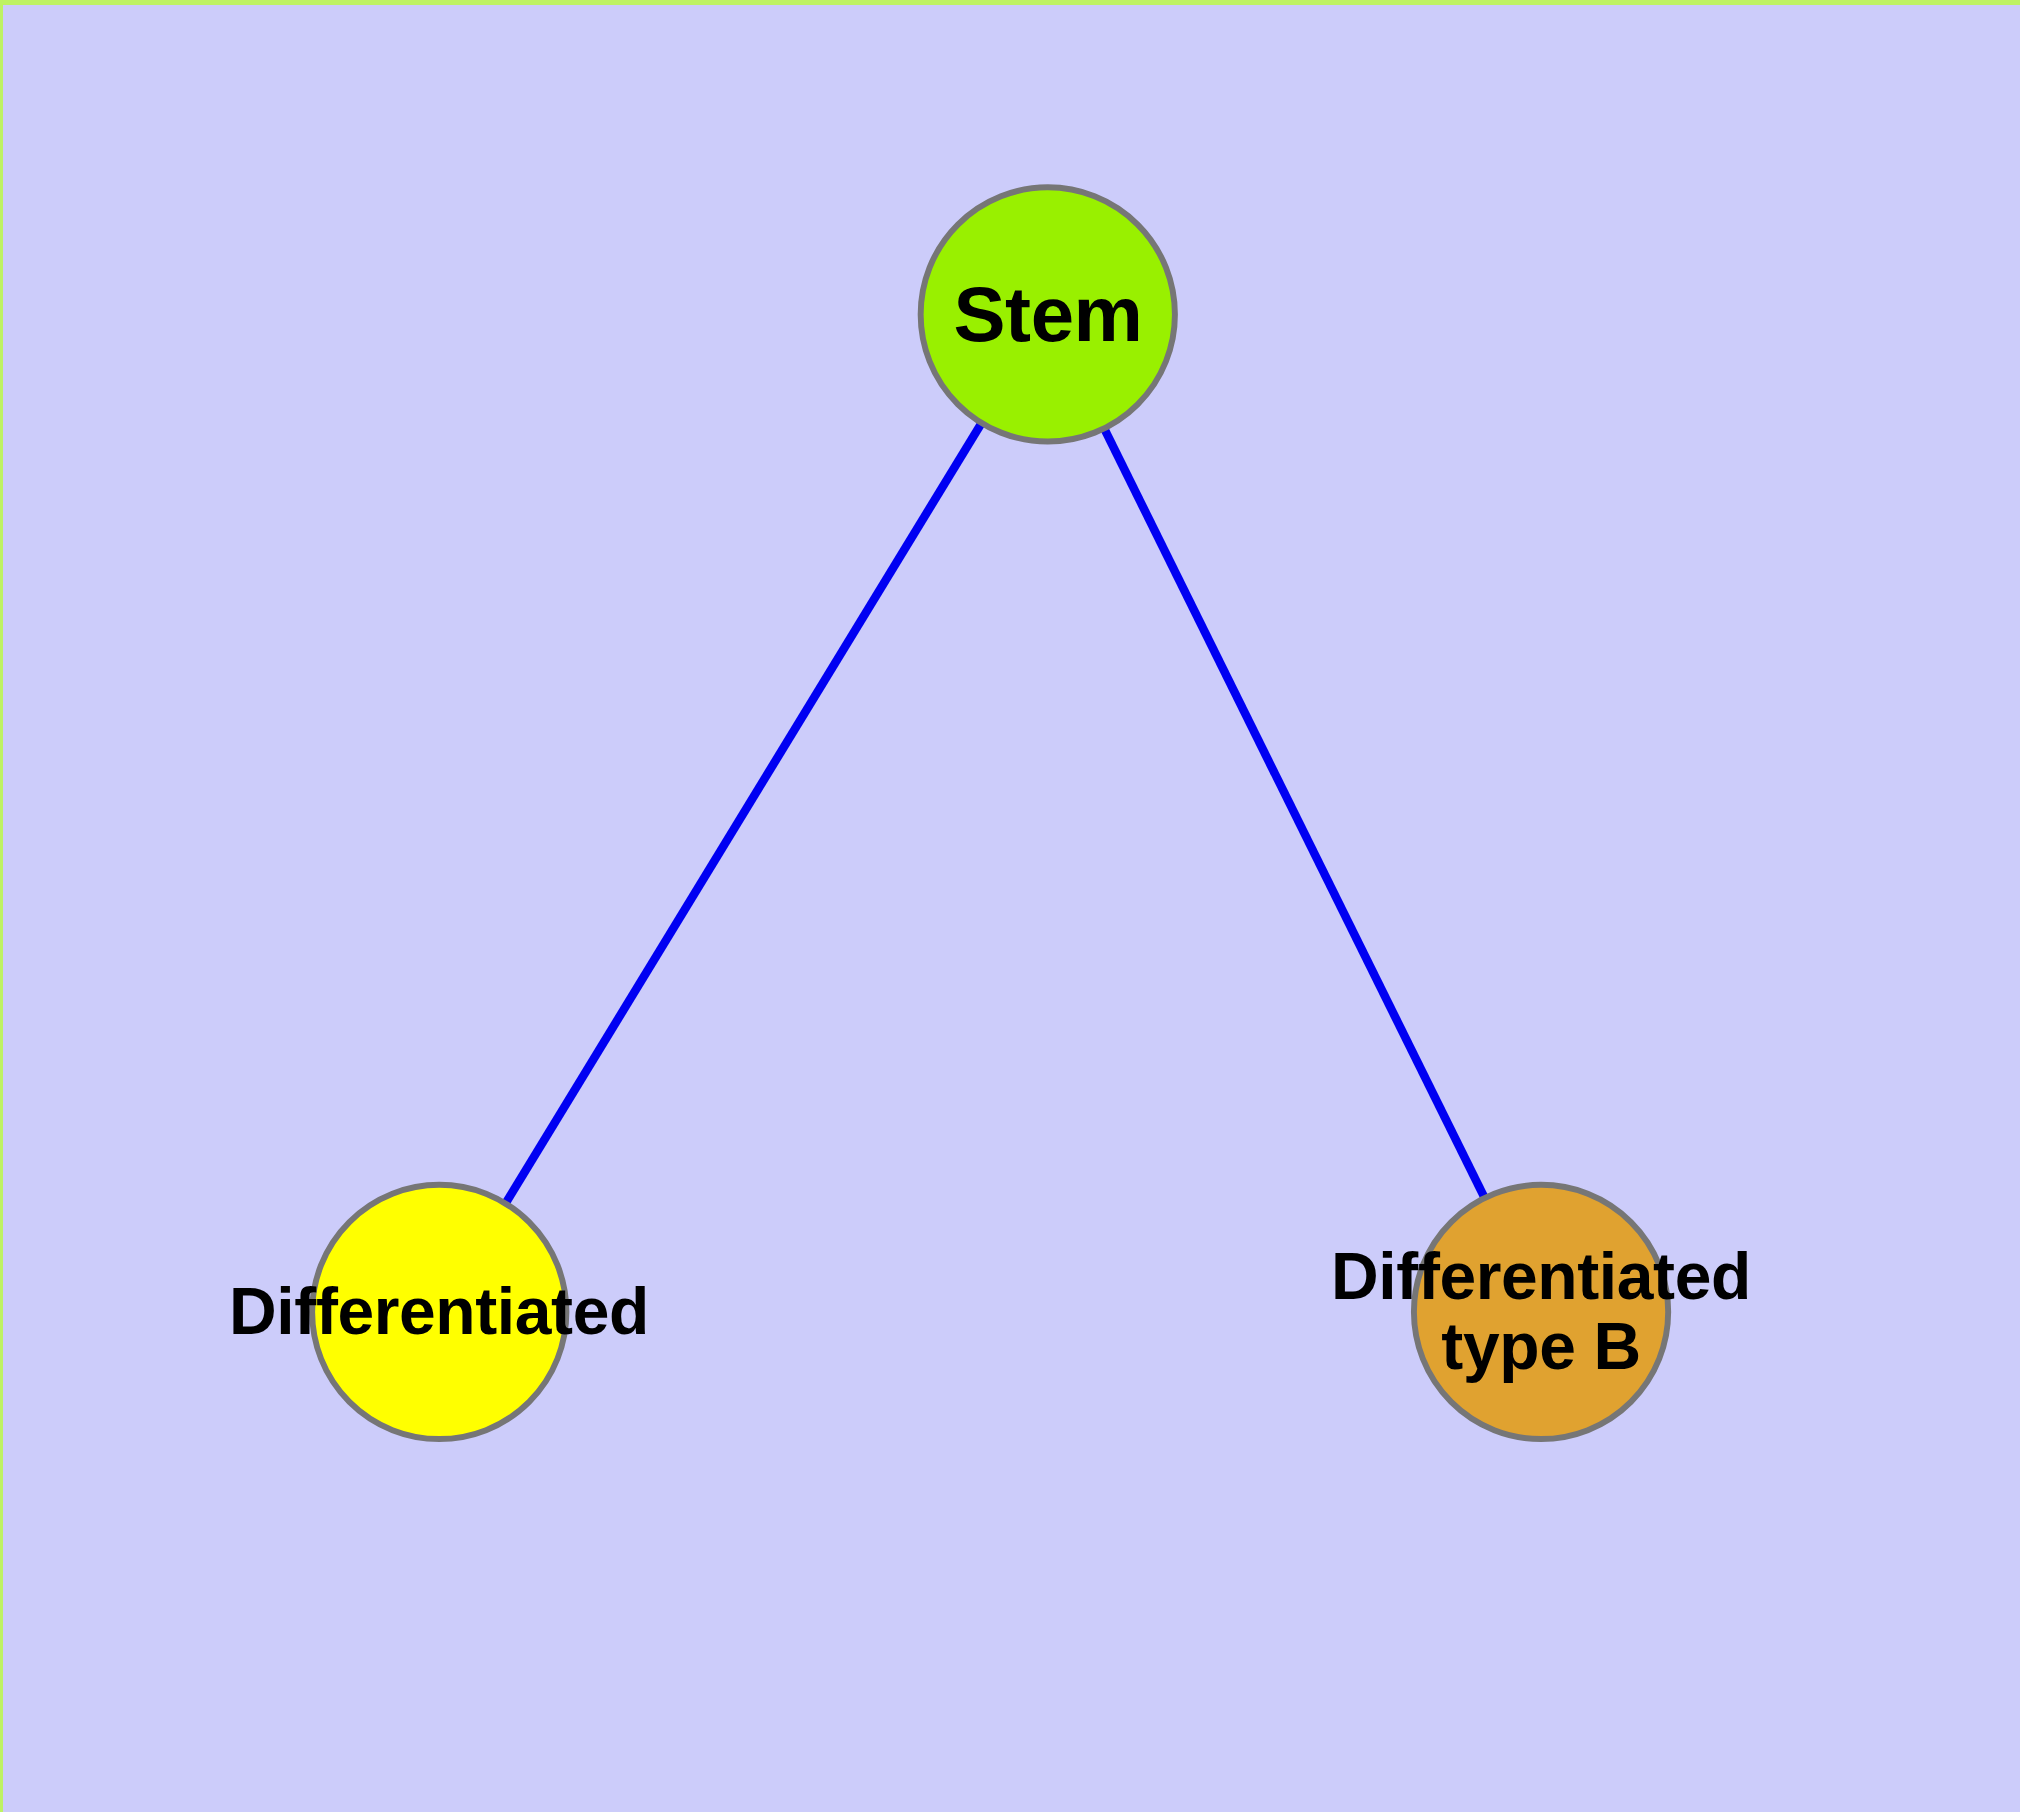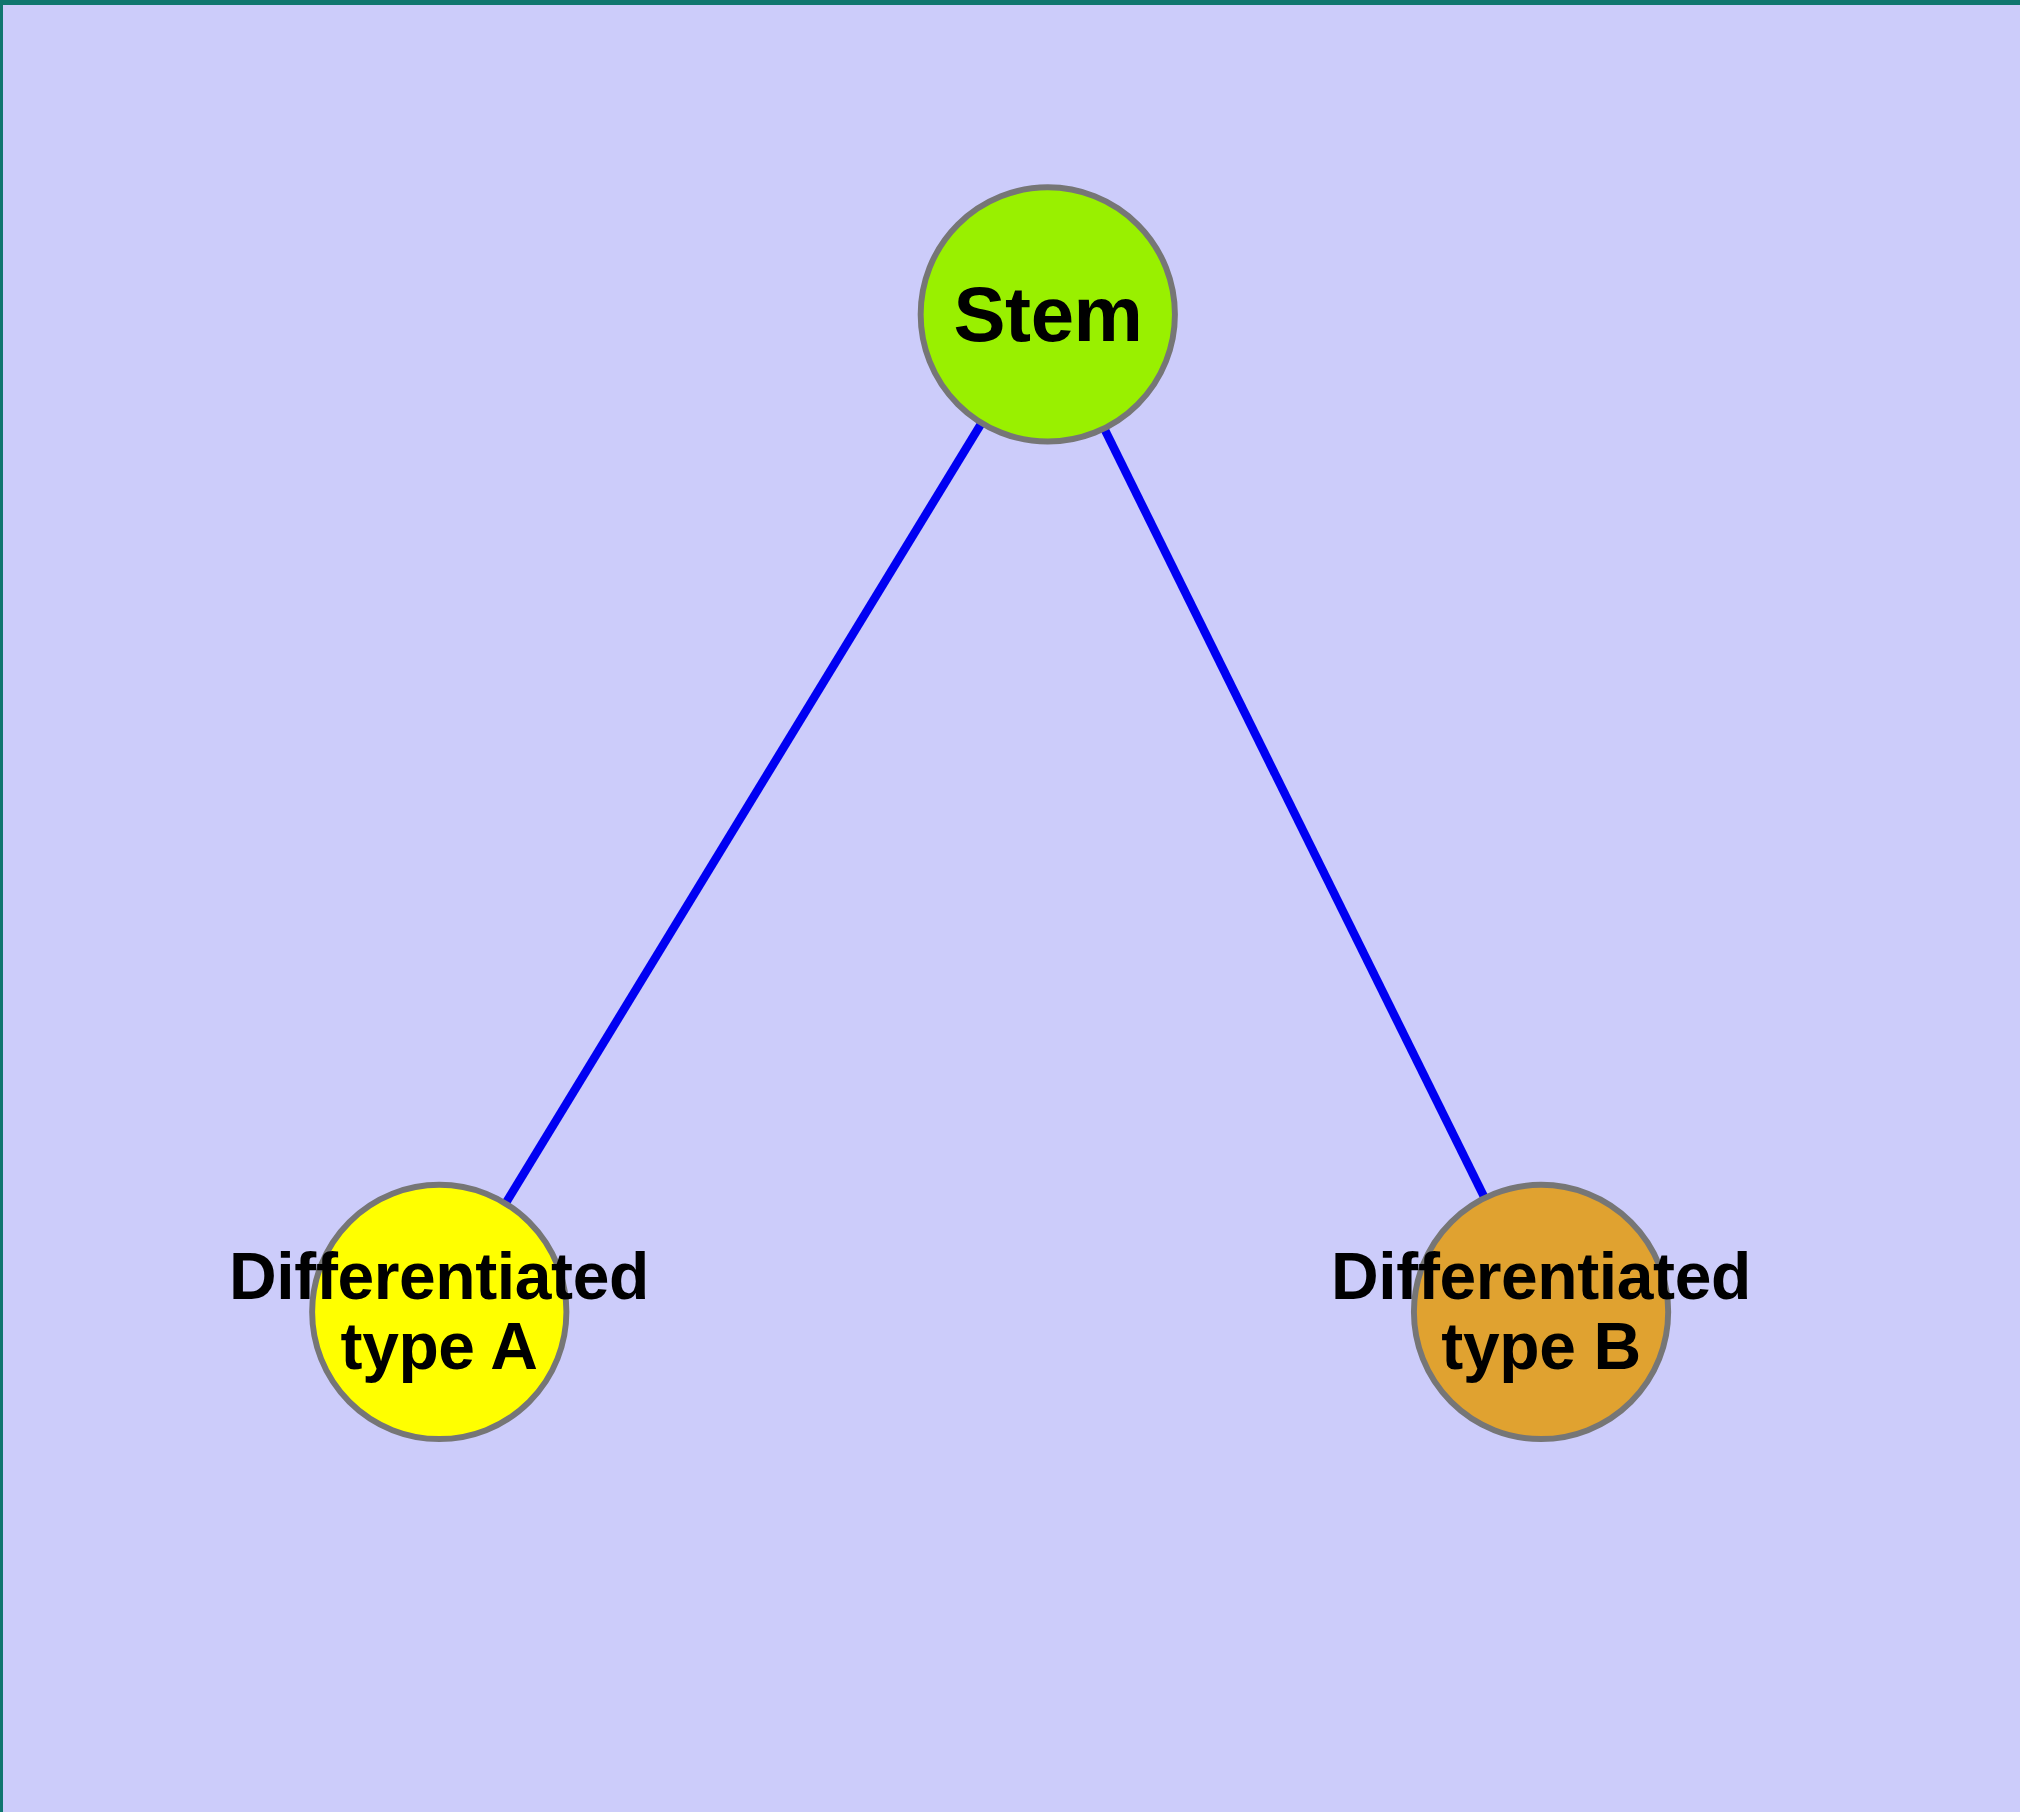--- a/index.html
+++ b/index.html
@@ -9,21 +9,21 @@
     background: #ffffff;
   }
   body {
     font-family: "Liberation Sans", sans-serif;
   }
   #canvas {
     position: relative;
     width: 2021px;
     height: 1812px;
     overflow: hidden;
-    background: #0f766e;
+    background: #bef264;
   }
   #plot-area {
     position: absolute;
     left: 3.4px;
     top: 5.1px;
     width: 2017px;
     height: 1807px;
     background: #ccccfa;
   }
   #graph-svg {
@@ -83,21 +83,20 @@
         <circle cx="1818" cy="1548" r="150" fill="#e0a230" class="node-circle" stroke="#767676" stroke-width="7"></circle>
       </g>
   </svg>
 
   <div id="labels-layer">
       <div class="node-label label-stem" style="left: 1048px; top: 314px; color: rgb(0, 0, 0);">
         <span class="label-line">Stem</span>
       </div>
       <div class="node-label label-leaf" style="left: 439px; top: 1312px; color: rgb(0, 0, 0);">
         <span class="label-line">Differentiated</span>
-        <span class="label-line">type A</span>
       </div>
       <div class="node-label label-leaf" style="left: 1541px; top: 1312px; color: rgb(0, 0, 0);">
         <span class="label-line">Differentiated</span>
         <span class="label-line">type B</span>
       </div>
     </div>
 
 </div>
 
 

